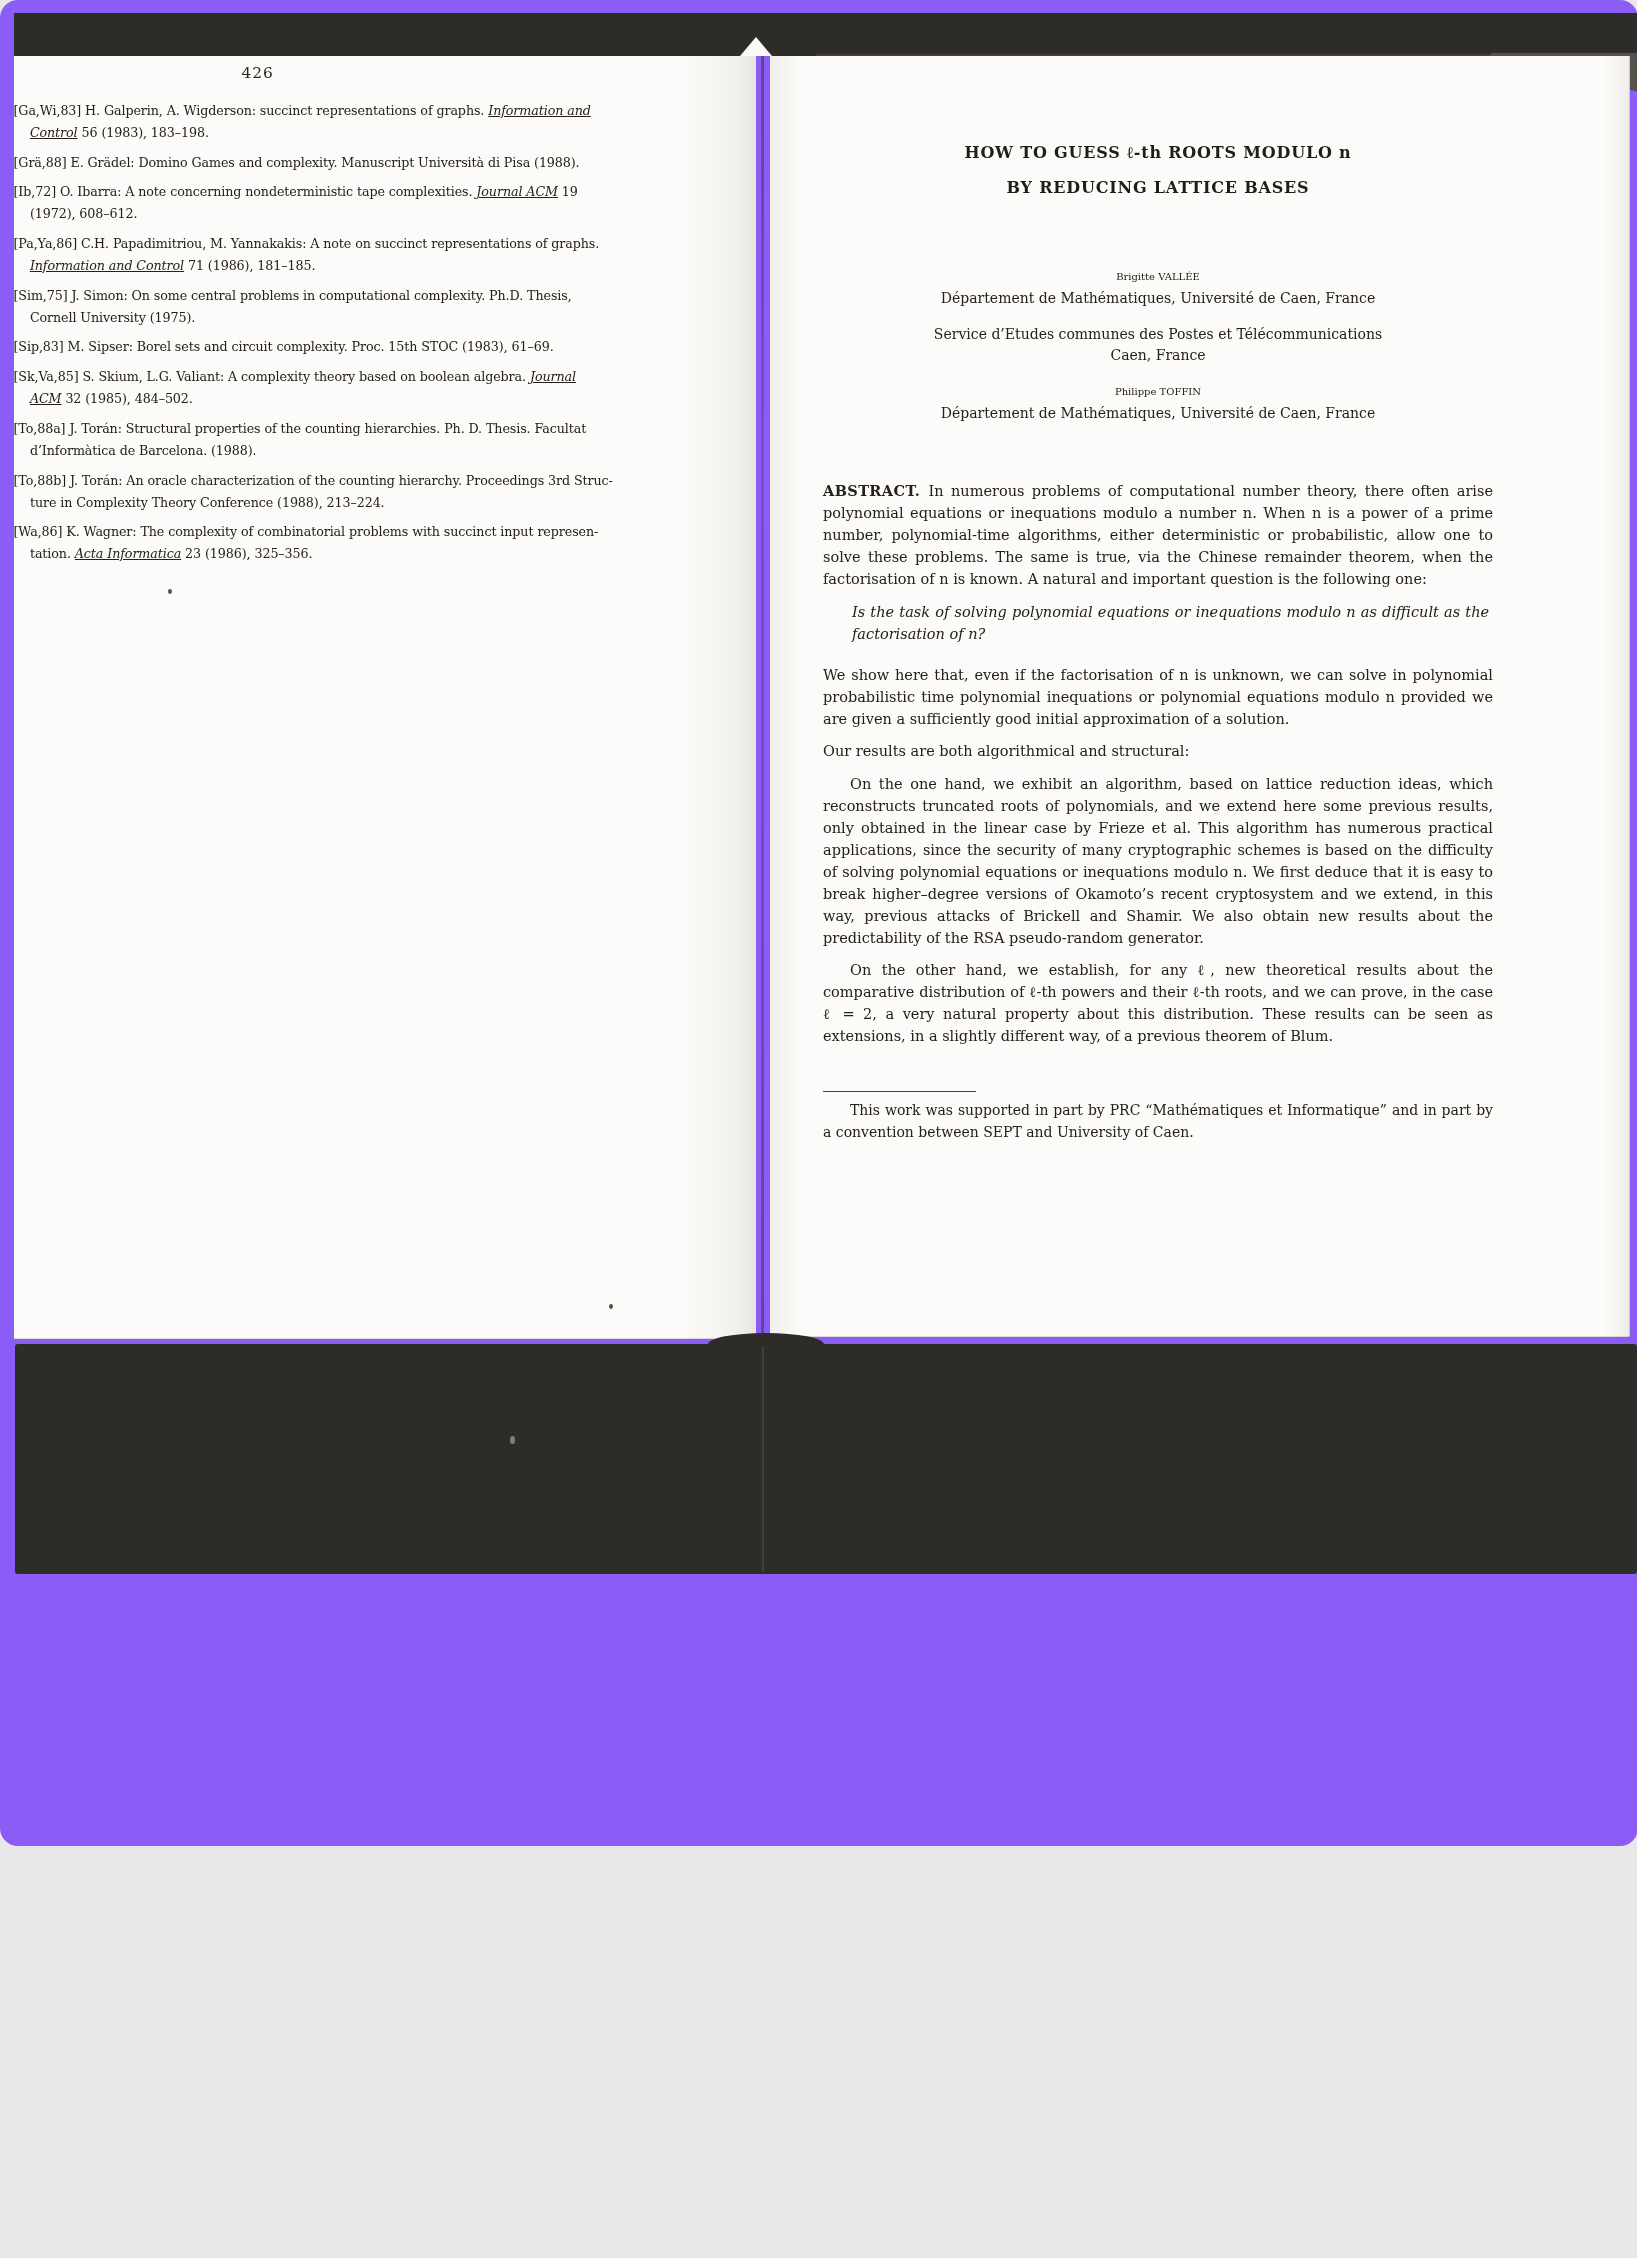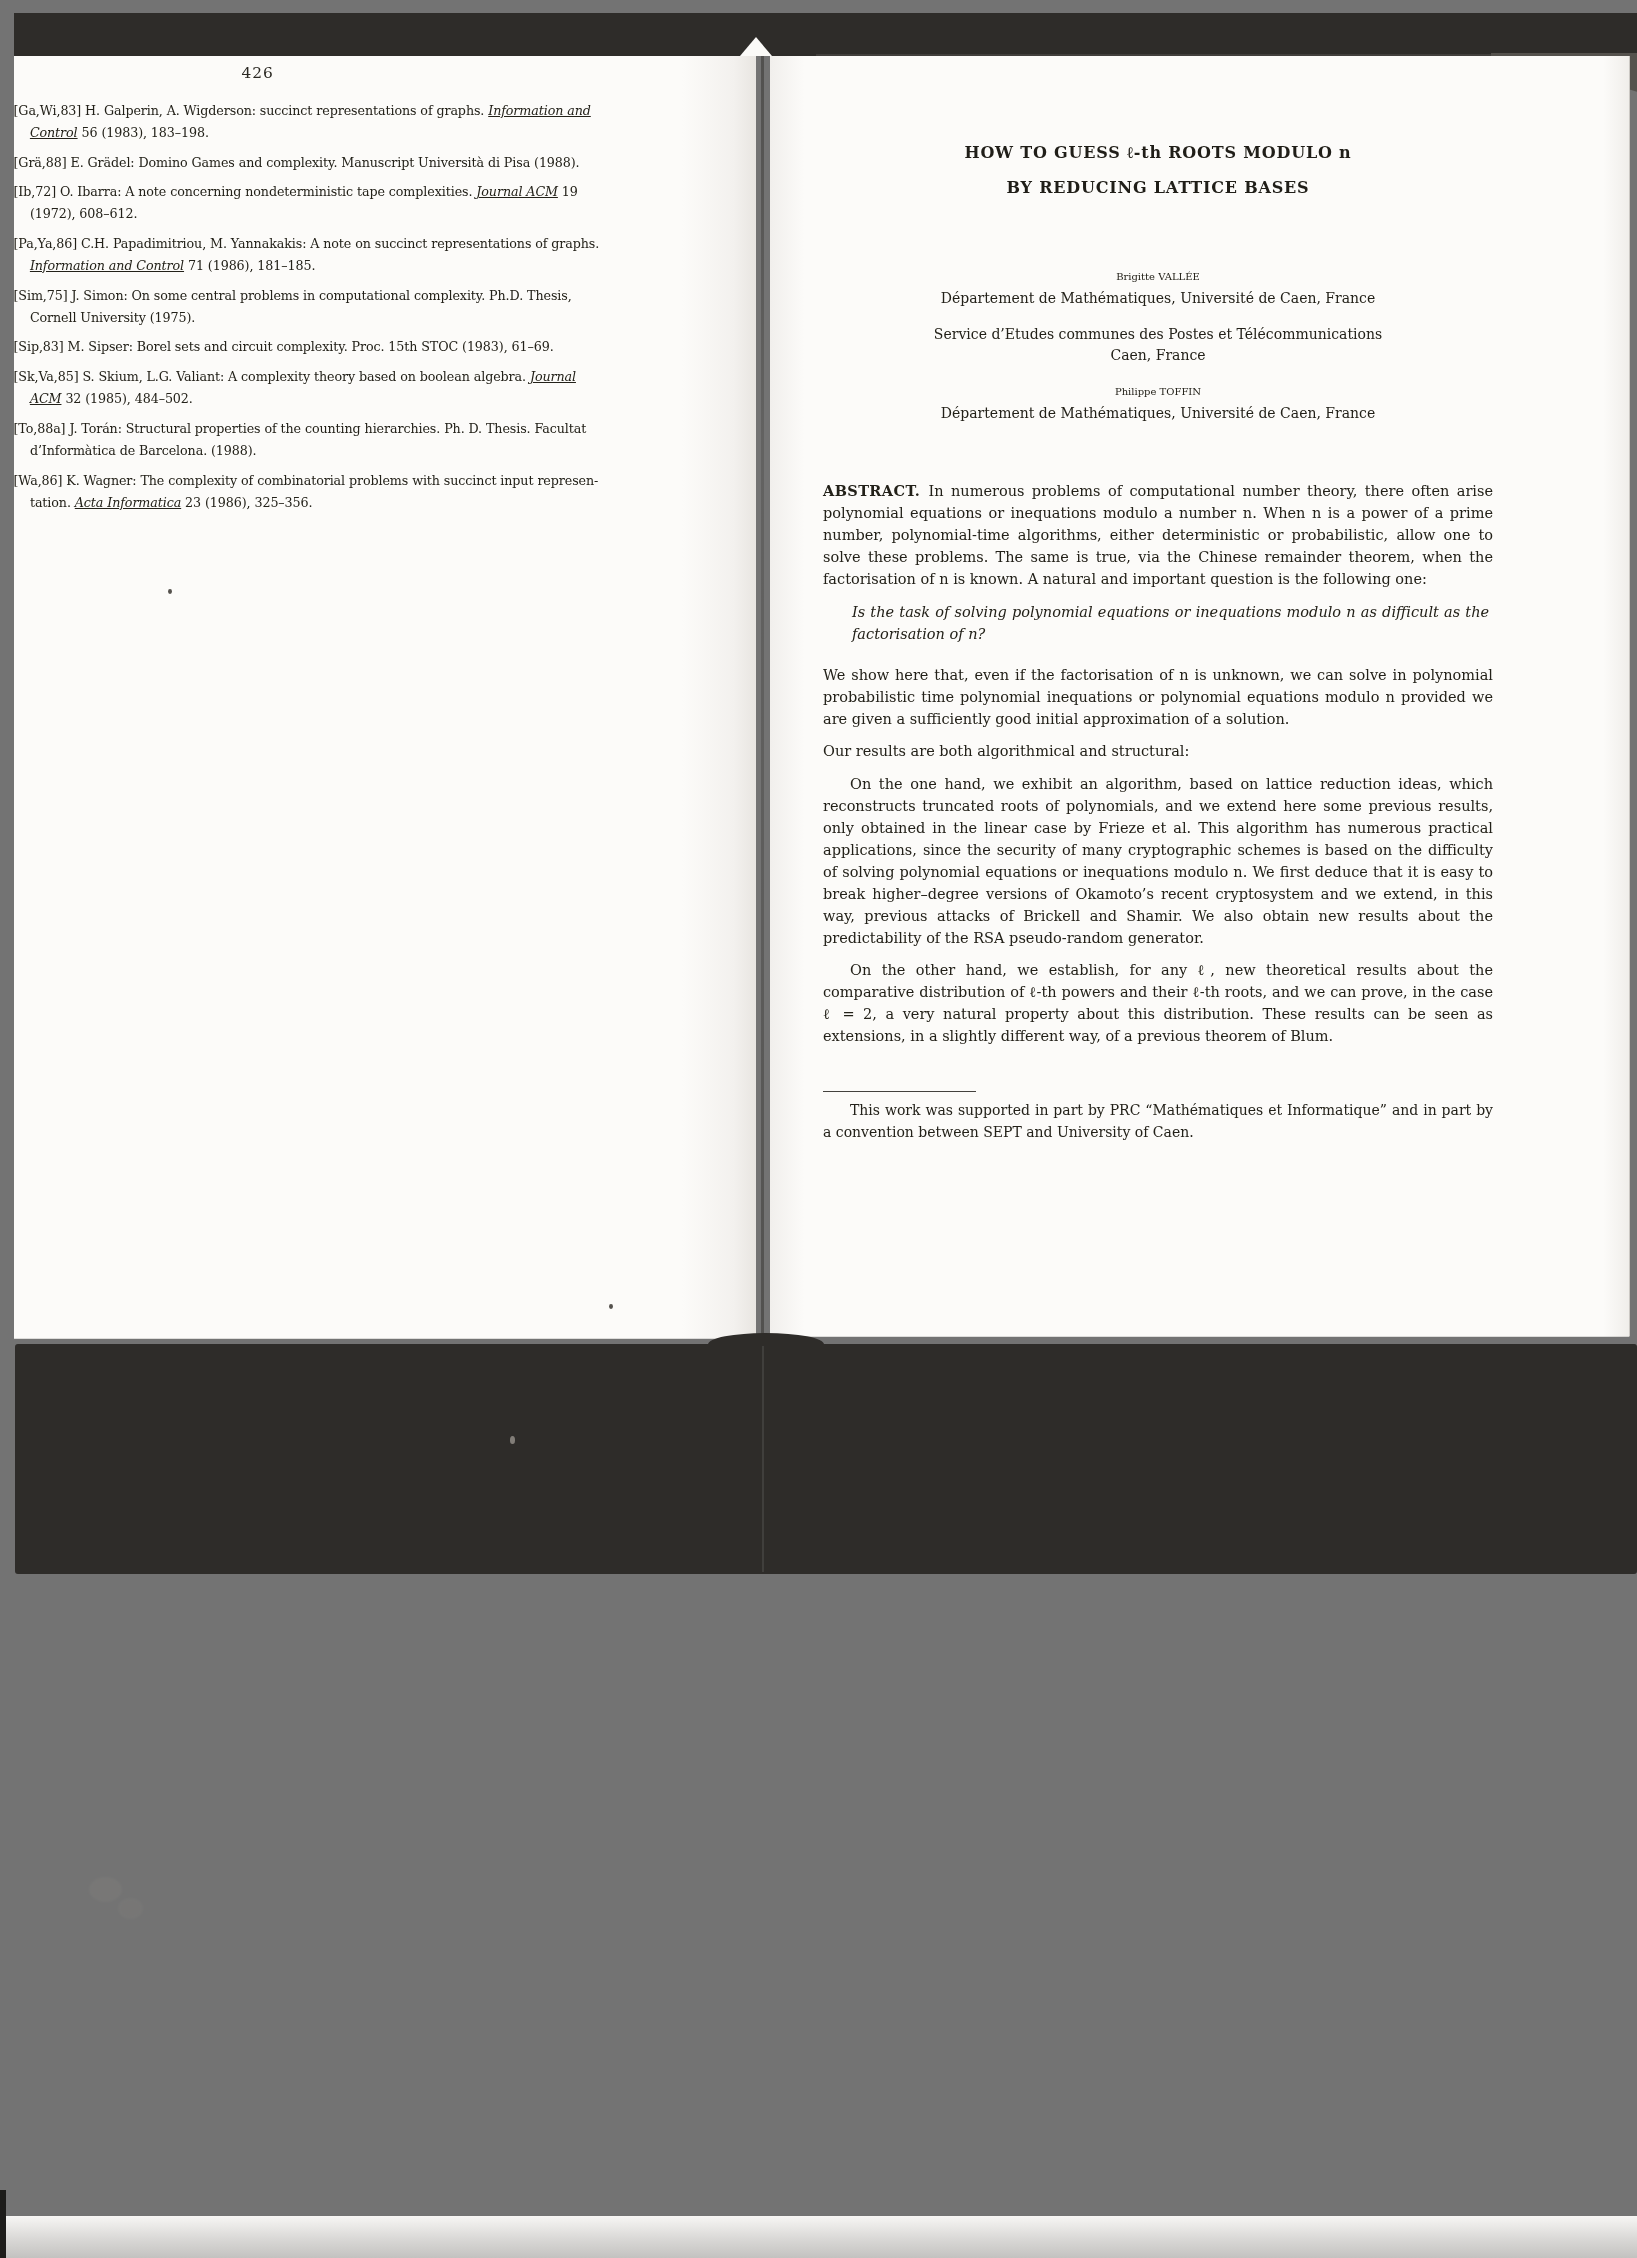--- a/index.html
+++ b/index.html
@@ -1,20 +1,21 @@
 <!DOCTYPE html>
 <html><head>
 <meta charset="utf-8">
 <style>
   html,body{margin:0;padding:0;background:#e8e8e8;}
   #canvas{
-    position:relative; width:1638px; height:2258px; overflow:hidden;
-    background:#737373;
+    position:relative; width:1638px; height:1846px; overflow:hidden;
+    background:#8b5cf6;
     font-family:"DejaVu Serif","Liberation Serif",serif;
     color:#232119;
+    border-radius:18px;
   }
   
   .top-band{position:absolute;left:13.5px;top:12.6px;width:1624px;height:43px;background:#2e2c29;}
   .top-band-right{position:absolute;left:816px;top:54px;width:822px;height:22px;background:linear-gradient(#413e3b,#55524d);}
   .top-band-corner{position:absolute;left:1491px;top:53px;width:147px;height:39px;background:#55524d;clip-path:polygon(0 0,100% 0,100% 100%,60% 55%,0 18%);}
   .fold-notch{position:absolute;left:740px;top:37px;width:0;height:0;border-left:16.4px solid transparent;border-right:16.4px solid transparent;border-bottom:19.3px solid #fbfaf8;}
   .bottom-band{position:absolute;left:15.4px;top:1344px;width:1622px;height:230px;background:#2e2c29;border-radius:2.9px;}
   .band-bump{position:absolute;left:708px;top:1333px;width:116px;height:23px;background:#2e2c29;border-radius:50% 50% 0 0;}
   .band-foldline{position:absolute;left:762px;top:1346px;width:1.9px;height:226px;background:rgba(255,255,255,0.09);}
   .band-speck{position:absolute;left:510px;top:1436px;width:4.8px;height:7.7px;background:rgba(230,225,215,0.45);border-radius:50%;}
@@ -94,20 +95,24 @@
         </div>
         <div class="ref-entry">
           <div class="ref-line"><span>[Sk,Va,85] S. Skium, L.G. Valiant: A complexity theory based on boolean algebra. </span><span class="it">Journal</span></div>
           <div class="ref-line cont"><span class="it">ACM</span><span> 32 (1985), 484–502.</span></div>
         </div>
         <div class="ref-entry">
           <div class="ref-line"><span>[To,88a] J. Torán: Structural properties of the counting hierarchies. Ph. D. Thesis. Facultat</span></div>
           <div class="ref-line cont"><span>d’Informàtica de Barcelona. (1988).</span></div>
         </div>
         <div class="ref-entry">
+          <div class="ref-line"><span>[To,88b] J. Torán: An oracle characterization of the counting hierarchy. Proceedings 3rd Struc-</span></div>
+          <div class="ref-line cont"><span>ture in Complexity Theory Conference (1988), 213–224.</span></div>
+        </div>
+        <div class="ref-entry">
           <div class="ref-line"><span>[Wa,86] K. Wagner: The complexity of combinatorial problems with succinct input represen-</span></div>
           <div class="ref-line cont"><span>tation. </span><span class="it">Acta Informatica</span><span> 23 (1986), 325–356.</span></div>
         </div>
       </div>
   </div>
 
   <div class="fold-line"></div>
 
   <div class="page right-page">
     <div class="rp-content">

